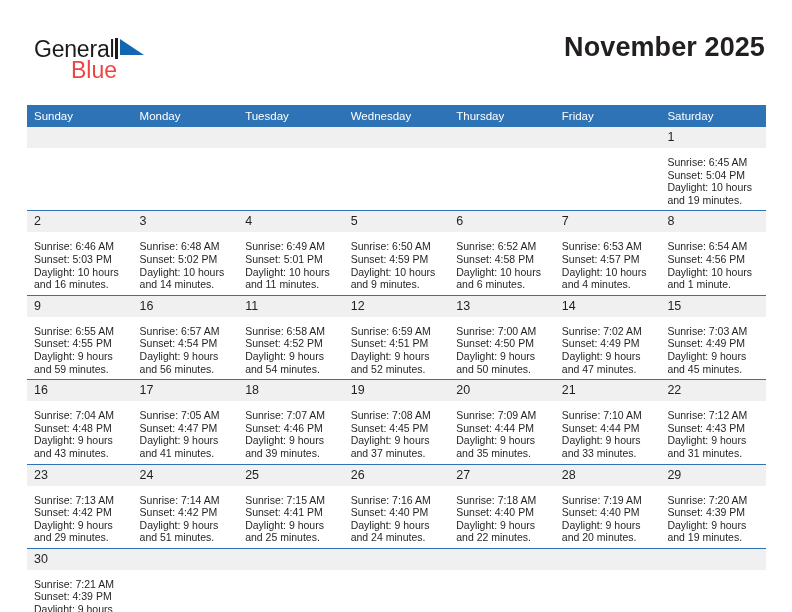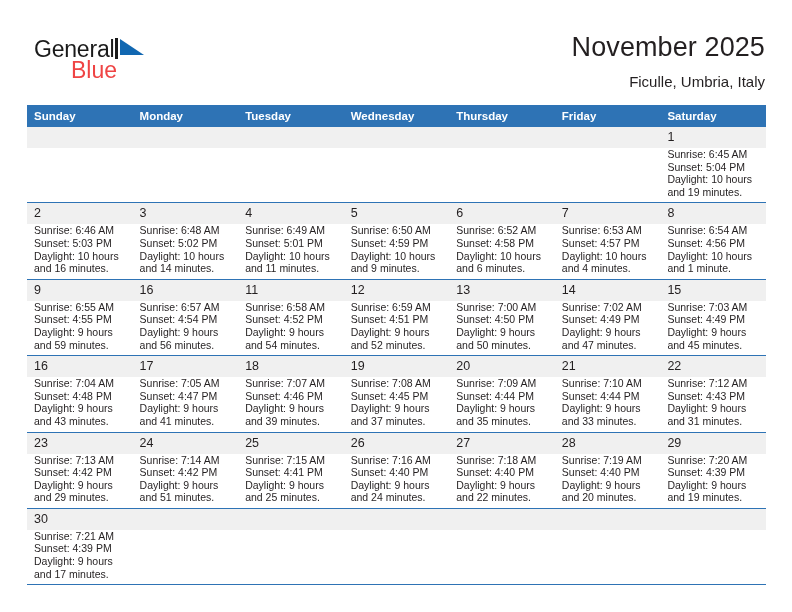--- a/index.html
+++ b/index.html
@@ -65,21 +65,21 @@
   }
 
   .title-block {
     position: absolute;
     right: 0;
     top: 0;
     text-align: right;
   }
   .cal-title {
     font-size: 27px;
-    font-weight: normal;
+    font-weight: bold;
     color: #231f20;
     line-height: 34px;
     letter-spacing: 0.1px;
   }
   .cal-subtitle {
     font-size: 15px;
     color: #231f20;
     line-height: 22px;
     margin-top: 7px;
   }
@@ -90,21 +90,21 @@
     left: 27px;
     top: 105px;
     width: 739px;
     border-collapse: collapse;
     table-layout: fixed;
   }
   .calendar th {
     background: #2e73b5;
     color: #ffffff;
     font-size: 11.5px;
-    font-weight: bold;
+    font-weight: normal;
     text-align: left;
     padding: 5px 0 5px 7px;
     height: 12px;
     border: none;
   }
   .calendar td {
     vertical-align: top;
     padding: 0;
     border-bottom: 1.2px solid #2e73b5;
     background: #ffffff;
@@ -118,21 +118,21 @@
     font-size: 12.5px;
     color: #231f20;
     padding: 3px 0 3px 7px;
     height: 15px;
     line-height: 15px;
   }
   .daynum.empty {
     color: transparent;
   }
   .details {
-    padding: 0 5px 4px 7px;
+    padding: 8px 5px 4px 7px;
     font-size: 10.5px;
     line-height: 12.6px;
     color: #231f20;
   }
   .details div { white-space: nowrap; }
 </style>
 </head>
 <body>
 
 <div class="page">
@@ -144,21 +144,20 @@
         <span class="brand-general">General</span><span class="brand-flag"><svg width="31" height="21" viewBox="0 0 31 21">
               <rect x="0" y="0" width="3" height="21" fill="#1a1a1a"></rect>
               <path d="M5 1 L29 17 L5 17 Z" fill="#1167b1"></path>
             </svg></span>
       </div>
       <div class="brand-row2">Blue</div>
     </div>
 
     <div class="title-block">
       <div class="cal-title">November 2025</div>
-      <div class="cal-subtitle">Ficulle, Umbria, Italy</div>
     </div>
 
   </div>
 
   <table class="calendar">
     <thead>
       <tr>
         <th>Sunday</th>
         <th>Monday</th>
         <th>Tuesday</th>

